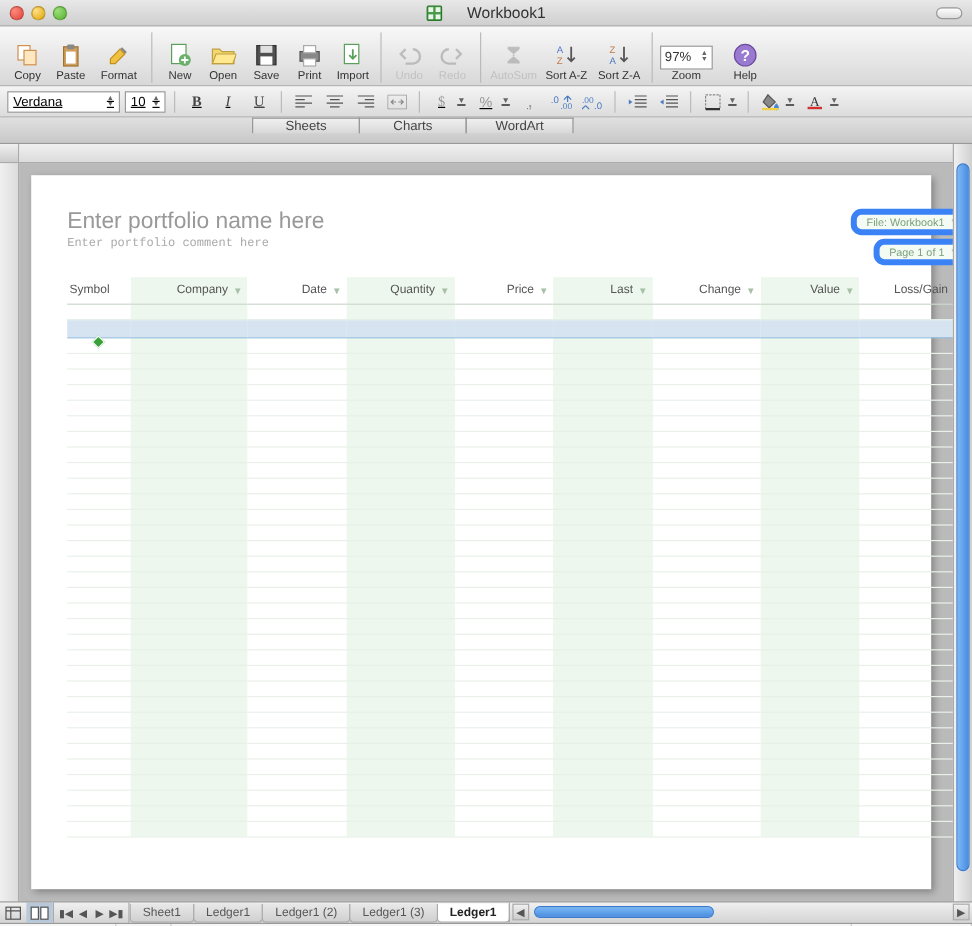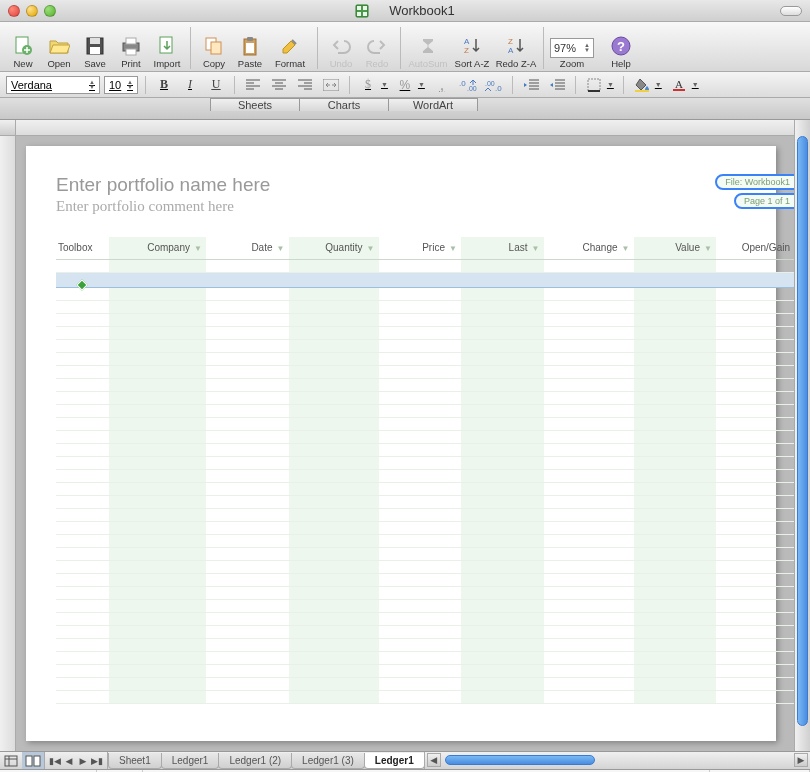--- a/index.html
+++ b/index.html
@@ -51,23 +51,23 @@
 .ruler-corner { position: absolute; left: 0; top: 0; width: 16px; height: 16px; background: linear-gradient(#f0f0f0,#ccc); border-right: 1px solid #aaa; border-bottom: 1px solid #aaa; }
 .ruler-h { position: absolute; left: 16px; top: 0; right: 16px; height: 16px; background: linear-gradient(#f0f0f0,#dcdcdc); border-bottom: 1px solid #aaa; }
 .ruler-v { position: absolute; left: 0; top: 16px; width: 16px; bottom: 0; background: linear-gradient(90deg,#f0f0f0,#dcdcdc); border-right: 1px solid #aaa; }
 .scrollbar-v { position: absolute; right: 0; top: 0; width: 16px; bottom: 0; background: linear-gradient(90deg,#f0f0f0,#d0d0d0); border-left: 1px solid #aaa; }
 .scroll-thumb-v { position: absolute; top: 16px; left: 2px; right: 2px; height: 590px; background: linear-gradient(90deg,#7ab8f5,#4a8de0); border-radius: 6px; border: 1px solid #3a7ad0; }
 .canvas { position: absolute; left: 16px; top: 16px; right: 16px; bottom: 0; background: #bababa; overflow: hidden; }
 .page { position: absolute; left: 10px; top: 10px; width: 750px; height: 595px; background: #fff; box-shadow: 2px 2px 6px rgba(0,0,0,0.3); }
 .page-inner { position: absolute; left: 30px; top: 28px; right: 30px; bottom: 20px; }
 
 .portfolio-title { font-family: Verdana, sans-serif; font-size: 19px; color: #999; margin-bottom: 2px; }
-.portfolio-sub { font-family: Liberation Serif, serif; font-size: 15px; color: #aaa; }
+.portfolio-sub { font-family: Liberation Mono, monospace; font-size: 10px; color: #aaa; }
 .file-badges { position: absolute; right: 0; top: 0; display: flex; flex-direction: column; gap: 3px; align-items: flex-end; }
-.badge { border: 2px solid #3b82f6; border-radius: 9px; padding: 1px 14px 1px 8px; font-size: 9px; color: #7aa07a; background: #f4faf4; position: relative; }
+.badge { border: 5px solid #3b82f6; border-radius: 9px; padding: 1px 14px 1px 8px; font-size: 9px; color: #7aa07a; background: #f4faf4; position: relative; }
 .badge::after { content: "▾"; position: absolute; right: 4px; top: 1px; font-size: 8px; color: #9ab89a; }
 
 .ledger-table { margin-top: 22px; border-collapse: collapse; width: 100%; table-layout: fixed; }
 .ledger-table th { font-family: Verdana, sans-serif; font-size: 10px; font-weight: normal; color: #555; text-align: right; padding: 4px 16px 4px 4px; border-bottom: 1px solid #ccd8cc; position: relative; height: 22px; }
 .ledger-table th:first-child { text-align: left; padding-left: 2px; }
 .ledger-table th .hdr-caret { position: absolute; right: 4px; top: 7px; font-size: 8px; color: #a8c0a8; }
 .ledger-table td { height: 13px; border-bottom: 1px solid #e8f0e8; }
 .ledger-table .col-tint { background: #edf7ed; }
 .ledger-table tr.sel-row td { background: #d5e4f0 !important; border-top: 1px solid #9ac0e0; border-bottom: 1px solid #9ac0e0; height: 15px; }
 .sel-handle { position: absolute; width: 8px; height: 8px; background: #3aa03a; border: 1px solid #fff; transform: rotate(45deg); }
@@ -118,20 +118,50 @@
     <span>Workbook1</span>
   </div>
   <div class="pill"></div>
 </div>
 
 <div class="toolbar">
   <div class="tool-group">
     <div class="tool-btn">
         <span class="tool-icon">
           <svg width="22" height="22" viewBox="0 0 22 22">
+            <rect x="3" y="3" width="10" height="12" fill="#fff" stroke="#d09050"></rect>
+            <rect x="8" y="7" width="10" height="12" fill="#ffe8c0" stroke="#d09050"></rect>
+          </svg>
+        </span>
+        <span>Copy</span>
+      </div>
+    <div class="tool-btn">
+        <span class="tool-icon">
+          <svg width="22" height="22" viewBox="0 0 22 22">
+            <rect x="5" y="4" width="12" height="16" fill="#d0a060" stroke="#a07030"></rect>
+            <rect x="8" y="2" width="6" height="4" rx="1" fill="#888"></rect>
+            <rect x="7" y="8" width="8" height="10" fill="#fff"></rect>
+          </svg>
+        </span>
+        <span>Paste</span>
+      </div>
+    <div class="tool-btn wide">
+        <span class="tool-icon">
+          <svg width="22" height="22" viewBox="0 0 22 22">
+            <path d="M4 14l8-8 4 4-8 8H4z" fill="#f0c040" stroke="#c09020"></path>
+            <path d="M13 5l4 4" stroke="#888" stroke-width="2"></path>
+          </svg>
+        </span>
+        <span>Format</span>
+      </div>
+  </div>
+  <div class="tool-group">
+    <div class="tool-btn">
+        <span class="tool-icon">
+          <svg width="22" height="22" viewBox="0 0 22 22">
             <rect x="4" y="2" width="12" height="16" fill="#fff" stroke="#5aa05a"></rect>
             <circle cx="15" cy="15" r="5" fill="#6ab06a"></circle>
             <path d="M15 12v6M12 15h6" stroke="#fff" stroke-width="1.5"></path>
           </svg>
         </span>
         <span>New</span>
       </div>
     <div class="tool-btn">
         <span class="tool-icon">
           <svg width="22" height="22" viewBox="0 0 22 22">
@@ -165,50 +195,20 @@
         <span class="tool-icon">
           <svg width="22" height="22" viewBox="0 0 22 22">
             <rect x="4" y="2" width="12" height="16" fill="#fff" stroke="#5aa05a"></rect>
             <path d="M11 6v8M8 11l3 3 3-3" stroke="#5aa05a" stroke-width="1.5" fill="none"></path>
           </svg>
         </span>
         <span>Import</span>
       </div>
   </div>
   <div class="tool-group">
-    <div class="tool-btn">
-        <span class="tool-icon">
-          <svg width="22" height="22" viewBox="0 0 22 22">
-            <rect x="3" y="3" width="10" height="12" fill="#fff" stroke="#d09050"></rect>
-            <rect x="8" y="7" width="10" height="12" fill="#ffe8c0" stroke="#d09050"></rect>
-          </svg>
-        </span>
-        <span>Copy</span>
-      </div>
-    <div class="tool-btn">
-        <span class="tool-icon">
-          <svg width="22" height="22" viewBox="0 0 22 22">
-            <rect x="5" y="4" width="12" height="16" fill="#d0a060" stroke="#a07030"></rect>
-            <rect x="8" y="2" width="6" height="4" rx="1" fill="#888"></rect>
-            <rect x="7" y="8" width="8" height="10" fill="#fff"></rect>
-          </svg>
-        </span>
-        <span>Paste</span>
-      </div>
-    <div class="tool-btn wide">
-        <span class="tool-icon">
-          <svg width="22" height="22" viewBox="0 0 22 22">
-            <path d="M4 14l8-8 4 4-8 8H4z" fill="#f0c040" stroke="#c09020"></path>
-            <path d="M13 5l4 4" stroke="#888" stroke-width="2"></path>
-          </svg>
-        </span>
-        <span>Format</span>
-      </div>
-  </div>
-  <div class="tool-group">
     <div class="tool-btn disabled">
         <span class="tool-icon">
           <svg width="22" height="22" viewBox="0 0 22 22">
             <path d="M14 6a6 6 0 0 1 0 12H8M8 6l-4 4 4 4" fill="none" stroke="#999" stroke-width="2"></path>
           </svg>
         </span>
         <span>Undo</span>
       </div>
     <div class="tool-btn disabled">
         <span class="tool-icon">
@@ -239,21 +239,21 @@
         <span>Sort A-Z</span>
       </div>
     <div class="tool-btn wide">
         <span class="tool-icon">
           <svg width="22" height="22" viewBox="0 0 22 22">
             <text x="3" y="9" font-size="8" fill="#c07a4a">Z</text>
             <text x="3" y="18" font-size="8" fill="#4a7ac0">A</text>
             <path d="M15 4v12M12 13l3 3 3-3" stroke="#555" stroke-width="1.5" fill="none"></path>
           </svg>
         </span>
-        <span>Redo Z-A</span>
+        <span>Sort Z-A</span>
       </div>
   </div>
   <div class="zoom-box">
     <div class="zoom-input">
         <span>97%</span>
         <span class="zoom-arrows">▲<br>▼</span>
       </div>
     <span>Zoom</span>
   </div>
   <div class="tool-group" style="border:none;margin-left:6px">
@@ -403,29 +403,29 @@
               <col style="width:11%">
               <col style="width:12%" class="col-tint">
               <col style="width:11%">
               <col style="width:11%" class="col-tint">
               <col style="width:12%">
               <col style="width:11%" class="col-tint">
               <col style="width:12%">
           </colgroup>
           <thead>
             <tr>
-              <th><span>Toolbox</span></th>
+              <th><span>Symbol</span></th>
               <th><span>Company</span><span class="hdr-caret">▼</span></th>
               <th><span>Date</span><span class="hdr-caret">▼</span></th>
               <th><span>Quantity</span><span class="hdr-caret">▼</span></th>
               <th><span>Price</span><span class="hdr-caret">▼</span></th>
               <th><span>Last</span><span class="hdr-caret">▼</span></th>
               <th><span>Change</span><span class="hdr-caret">▼</span></th>
               <th><span>Value</span><span class="hdr-caret">▼</span></th>
-              <th><span>Open/Gain</span></th>
+              <th><span>Loss/Gain</span></th>
             </tr>
           </thead>
           <tbody id="ledger-body">
               <tr>
                 <td></td>
                 <td class="col-tint"></td>
                 <td></td>
                 <td class="col-tint"></td>
                 <td></td>
                 <td class="col-tint"></td>

